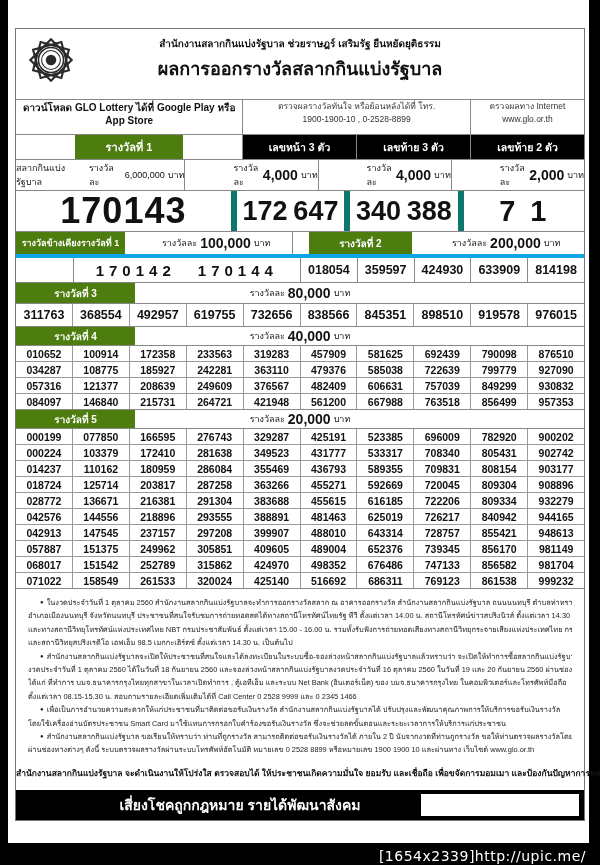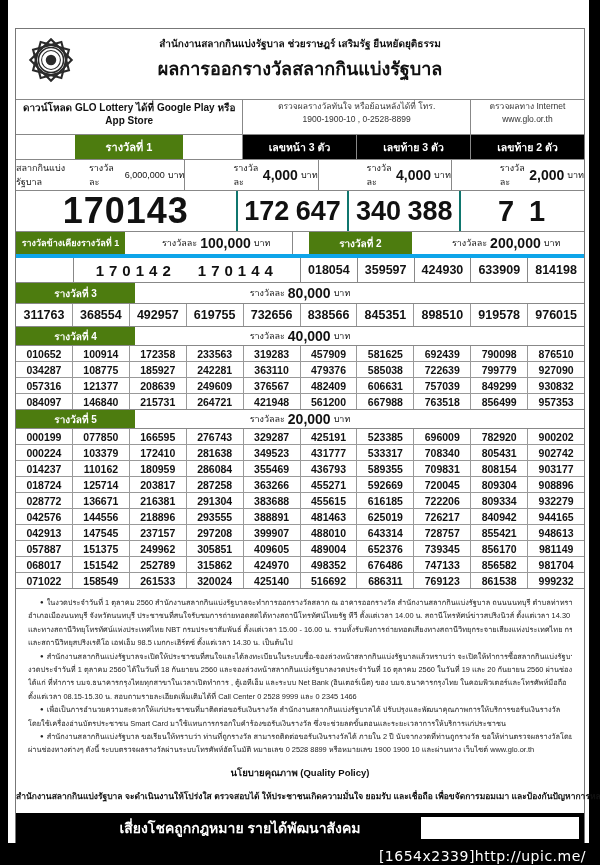--- a/index.html
+++ b/index.html
@@ -41,21 +41,21 @@
   .tl:last-child{border-right:none;}
   .tl.c1{width:40%;}
   .tl.c2,.tl.c3,.tl.c4{width:20%;background:#000;}
   .tl.c1 .blackbox{width:48%;height:100%;font-size:11px;}
   .tl.c2,.tl.c3,.tl.c4{color:#fff;font-weight:bold;font-size:10.5px;}
   .row-top-desc{display:flex;height:30px;border-bottom:1px solid #888;gap:48px;}
   .td{display:flex;align-items:center;justify-content:center;border-right:1px solid #888;font-size:9px;}
   .td:last-child{border-right:none;}
   .td.c1{width:40%;gap:3px;} .td.c2,.td.c3,.td.c4{width:20%;}
   .row-top-numbers{display:flex;height:40px;border-bottom:1px solid #888;}
-  .tn{display:flex;align-items:center;justify-content:center;border-right:2px solid #0f766e;font-weight:bold;}
+  .tn{display:flex;align-items:center;justify-content:center;border-right:6px solid #0f766e;font-weight:bold;}
   .tn:last-child{border-right:none;}
   .tn.c1{width:40%;font-size:36px;letter-spacing:1px;}
   .tn.c2,.tn.c3{width:20%;font-size:27px;justify-content:space-evenly;}
   .tn.c4{width:20%;font-size:29px;letter-spacing:15px;padding-left:13px;}
   
   .row-nearhdr{display:flex;height:22px;border-bottom:4px solid #0ea5e9;gap:16px;}
   .nh-black1{width:21%;font-size:9px;}
   .nh-white1{width:29%;display:flex;align-items:center;justify-content:center;border-right:1px solid #888;font-size:9px;}
   .nh-black2{width:20%;font-size:10px;}
   .nh-white2{width:30%;display:flex;align-items:center;justify-content:center;font-size:9px;}
@@ -430,21 +430,20 @@
     <div class="note-line note-first"><span class="bullet">●</span><span>สำนักงานสลากกินแบ่งรัฐบาลจะเปิดให้ประชาชนที่สนใจและได้ลงทะเบียนในระบบซื้อ-จองล่วงหน้าสลากกินแบ่งรัฐบาลแล้วทราบว่า จะเปิดให้ทำการซื้อสลากกินแบ่งรัฐบาล</span></div>
     <div class="note-line">งวดประจำวันที่ 1 ตุลาคม 2560 ได้ในวันที่ 18 กันยายน 2560 และจองล่วงหน้าสลากกินแบ่งรัฐบาลงวดประจำวันที่ 16 ตุลาคม 2560 ในวันที่ 19 และ 20 กันยายน 2560  ผ่านช่องทางต่างๆ</div>
     <div class="note-line">ได้แก่ ที่ทำการ บมจ.ธนาคารกรุงไทยทุกสาขาในเวลาเปิดทำการ , ตู้เอทีเอ็ม และระบบ Net Bank (อินเตอร์เน็ต) ของ บมจ.ธนาคารกรุงไทย ในคอมพิวเตอร์และโทรศัพท์มือถือ</div>
     <div class="note-line">ตั้งแต่เวลา 08.15-15.30 น. สอบถามรายละเอียดเพิ่มเติมได้ที่ Call Center 0 2528 9999 และ 0 2345 1466</div>
     <div class="note-line note-first"><span class="bullet">●</span><span>เพื่อเป็นการอำนวยความสะดวกให้แก่ประชาชนที่มาติดต่อขอรับเงินรางวัล สำนักงานสลากกินแบ่งรัฐบาลได้ ปรับปรุงและพัฒนาคุณภาพการให้บริการขอรับเงินรางวัล</span></div>
     <div class="note-line">โดยใช้เครื่องอ่านบัตรประชาชน Smart Card  มาใช้แทนการกรอกใบคำร้องขอรับเงินรางวัล ซึ่งจะช่วยลดขั้นตอนและระยะเวลาการให้บริการแก่ประชาชน</div>
     <div class="note-line note-first"><span class="bullet">●</span><span>สำนักงานสลากกินแบ่งรัฐบาล ขอเรียนให้ทราบว่า ท่านที่ถูกรางวัล สามารถติดต่อขอรับเงินรางวัลได้ ภายใน 2 ปี นับจากงวดที่ท่านถูกรางวัล ขอให้ท่านตรวจผลรางวัลโดยละเอียด</span></div>
     <div class="note-line">ผ่านช่องทางต่างๆ ดังนี้ ระบบตรวจผลรางวัลผ่านระบบโทรศัพท์อัตโนมัติ หมายเลข 0 2528 8899 หรือหมายเลข 1900 1900 10 และผ่านทาง เว็บไซต์ www.glo.or.th</div>
   </div>
 
-  <div class="quality-title">นโยบายคุณภาพ (Quality Policy)</div>
   <div class="quality-text">สำนักงานสลากกินแบ่งรัฐบาล จะดำเนินงานให้โปร่งใส ตรวจสอบได้ ให้ประชาชนเกิดความมั่นใจ ยอมรับ และเชื่อถือ เพื่อขจัดการมอมเมา และป้องกันปัญหาการหลอกลวง</div>
 
   <div class="banner">
     <div class="banner-text">เสี่ยงโชคถูกกฎหมาย  รายได้พัฒนาสังคม</div>
     <div class="banner-box"></div>
   </div>
 
 </div>
 
 <div class="strip bottom"></div>

